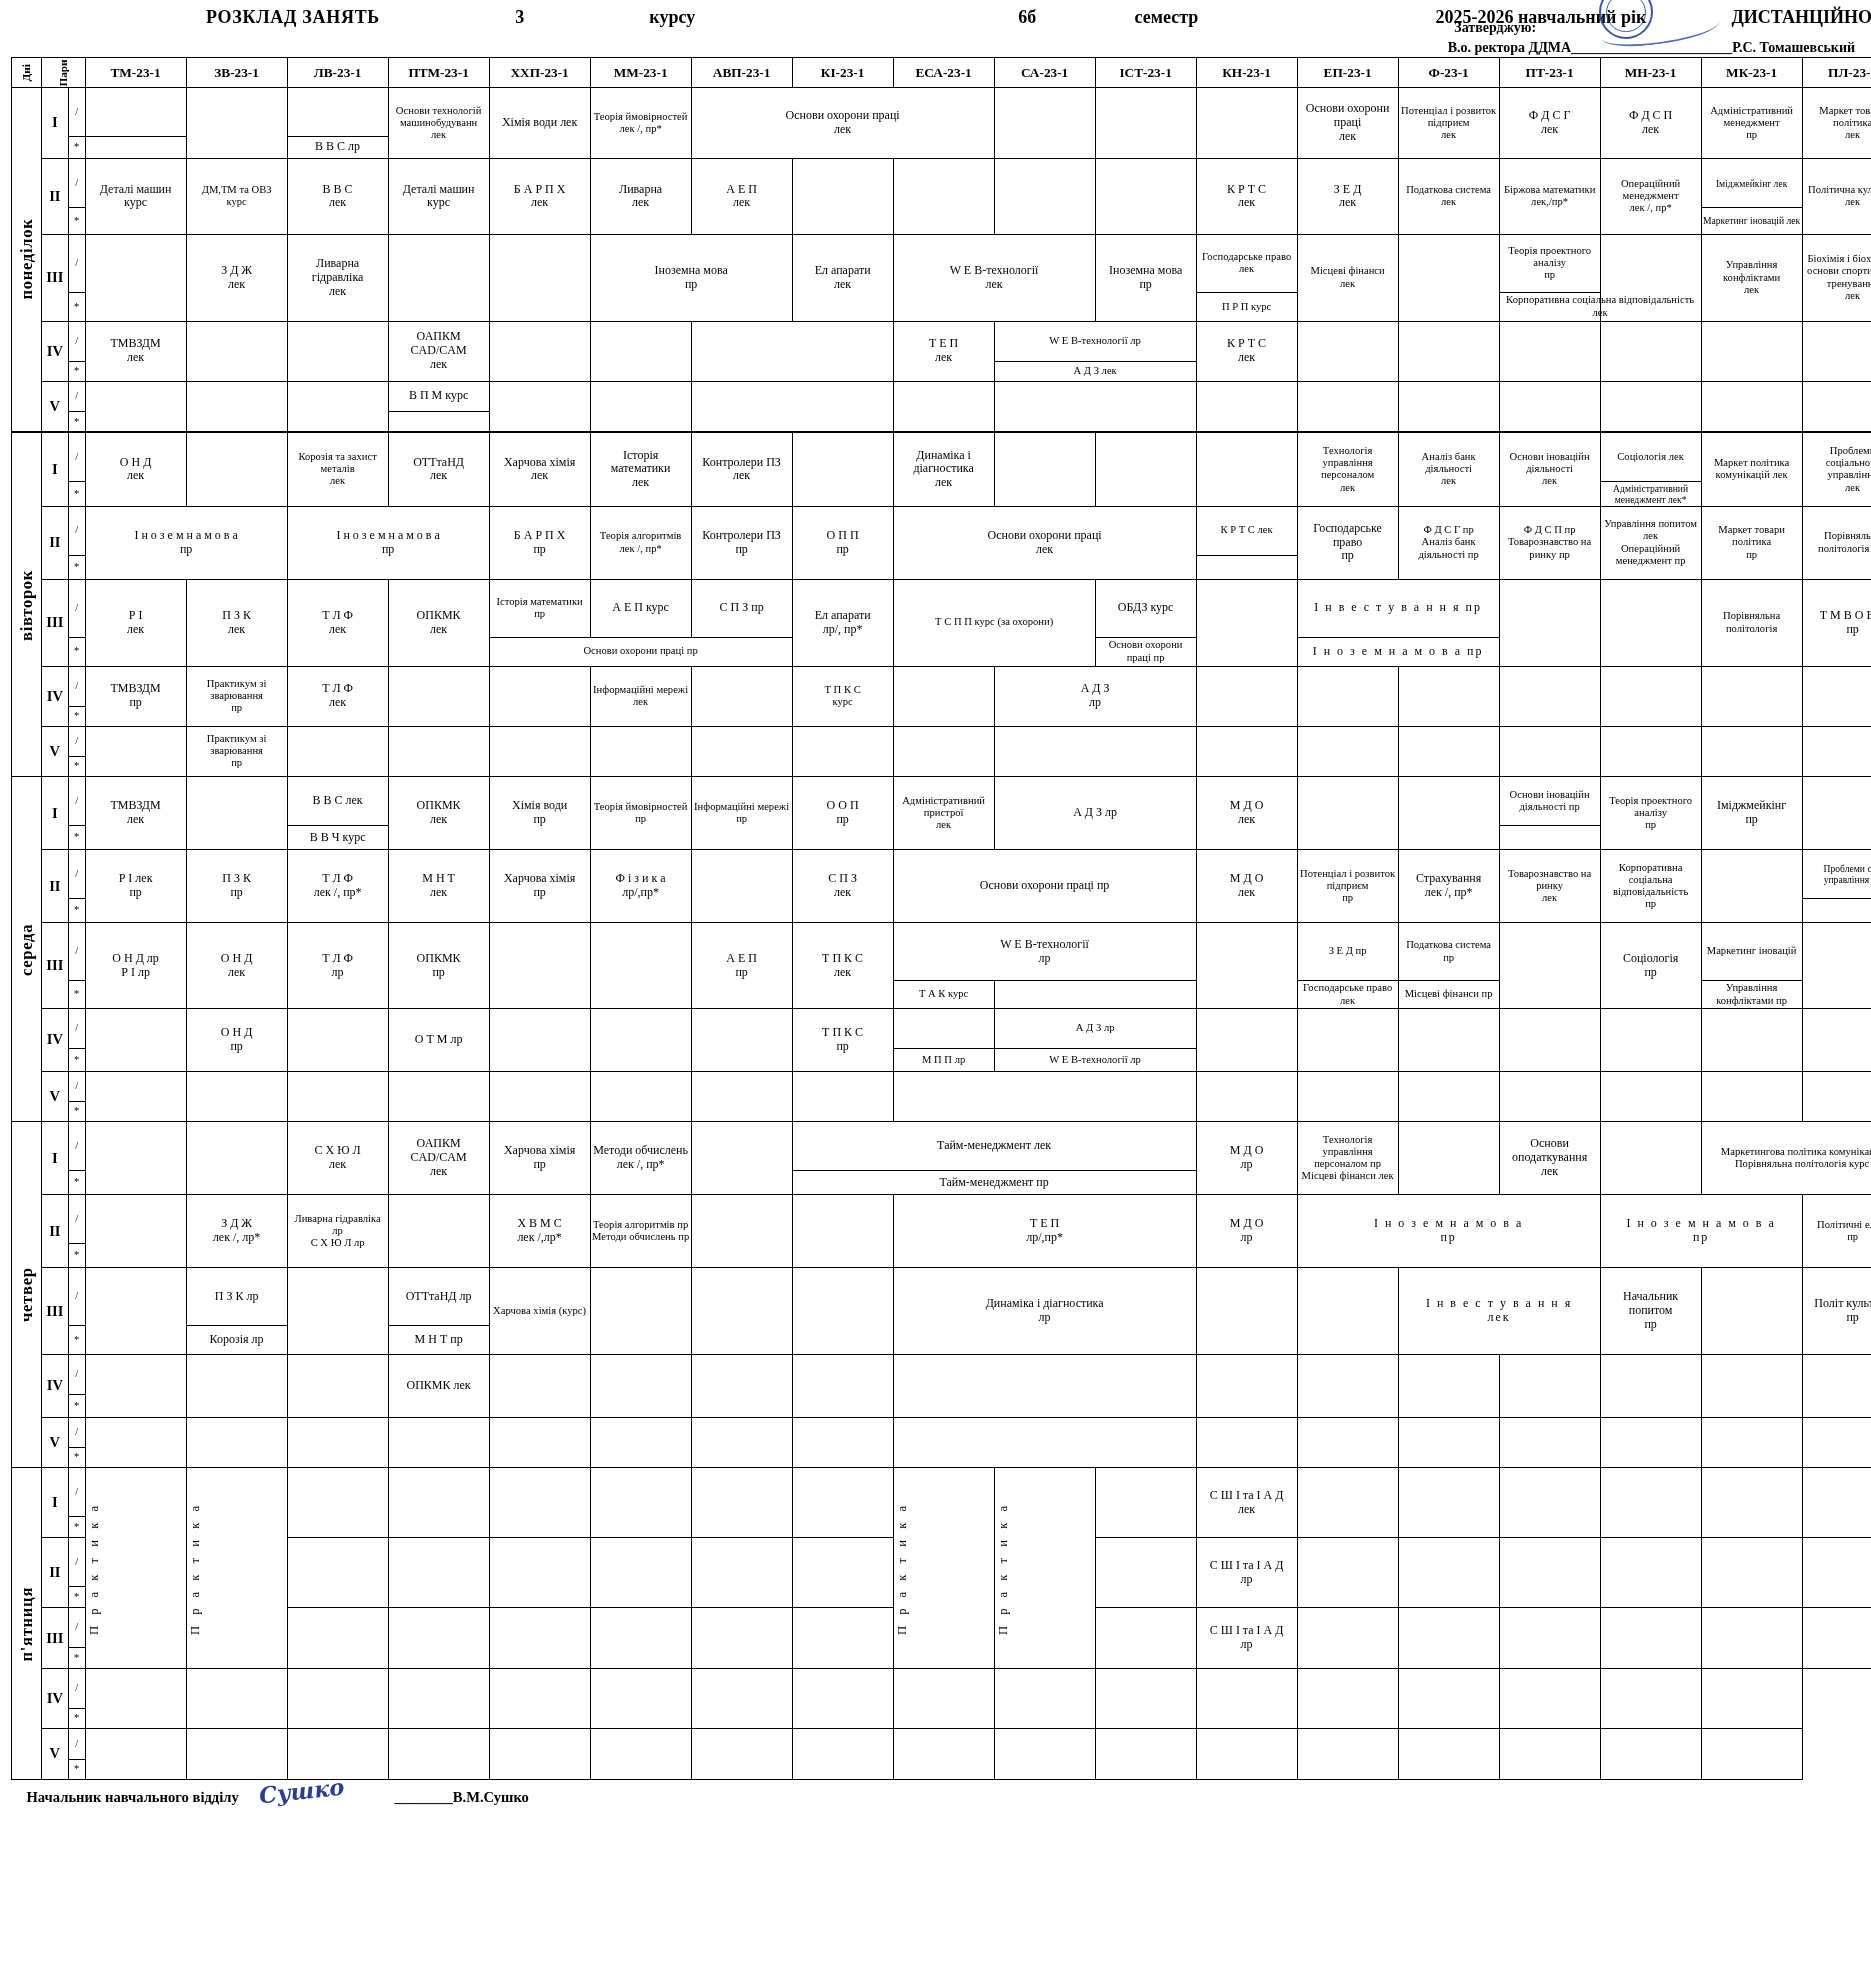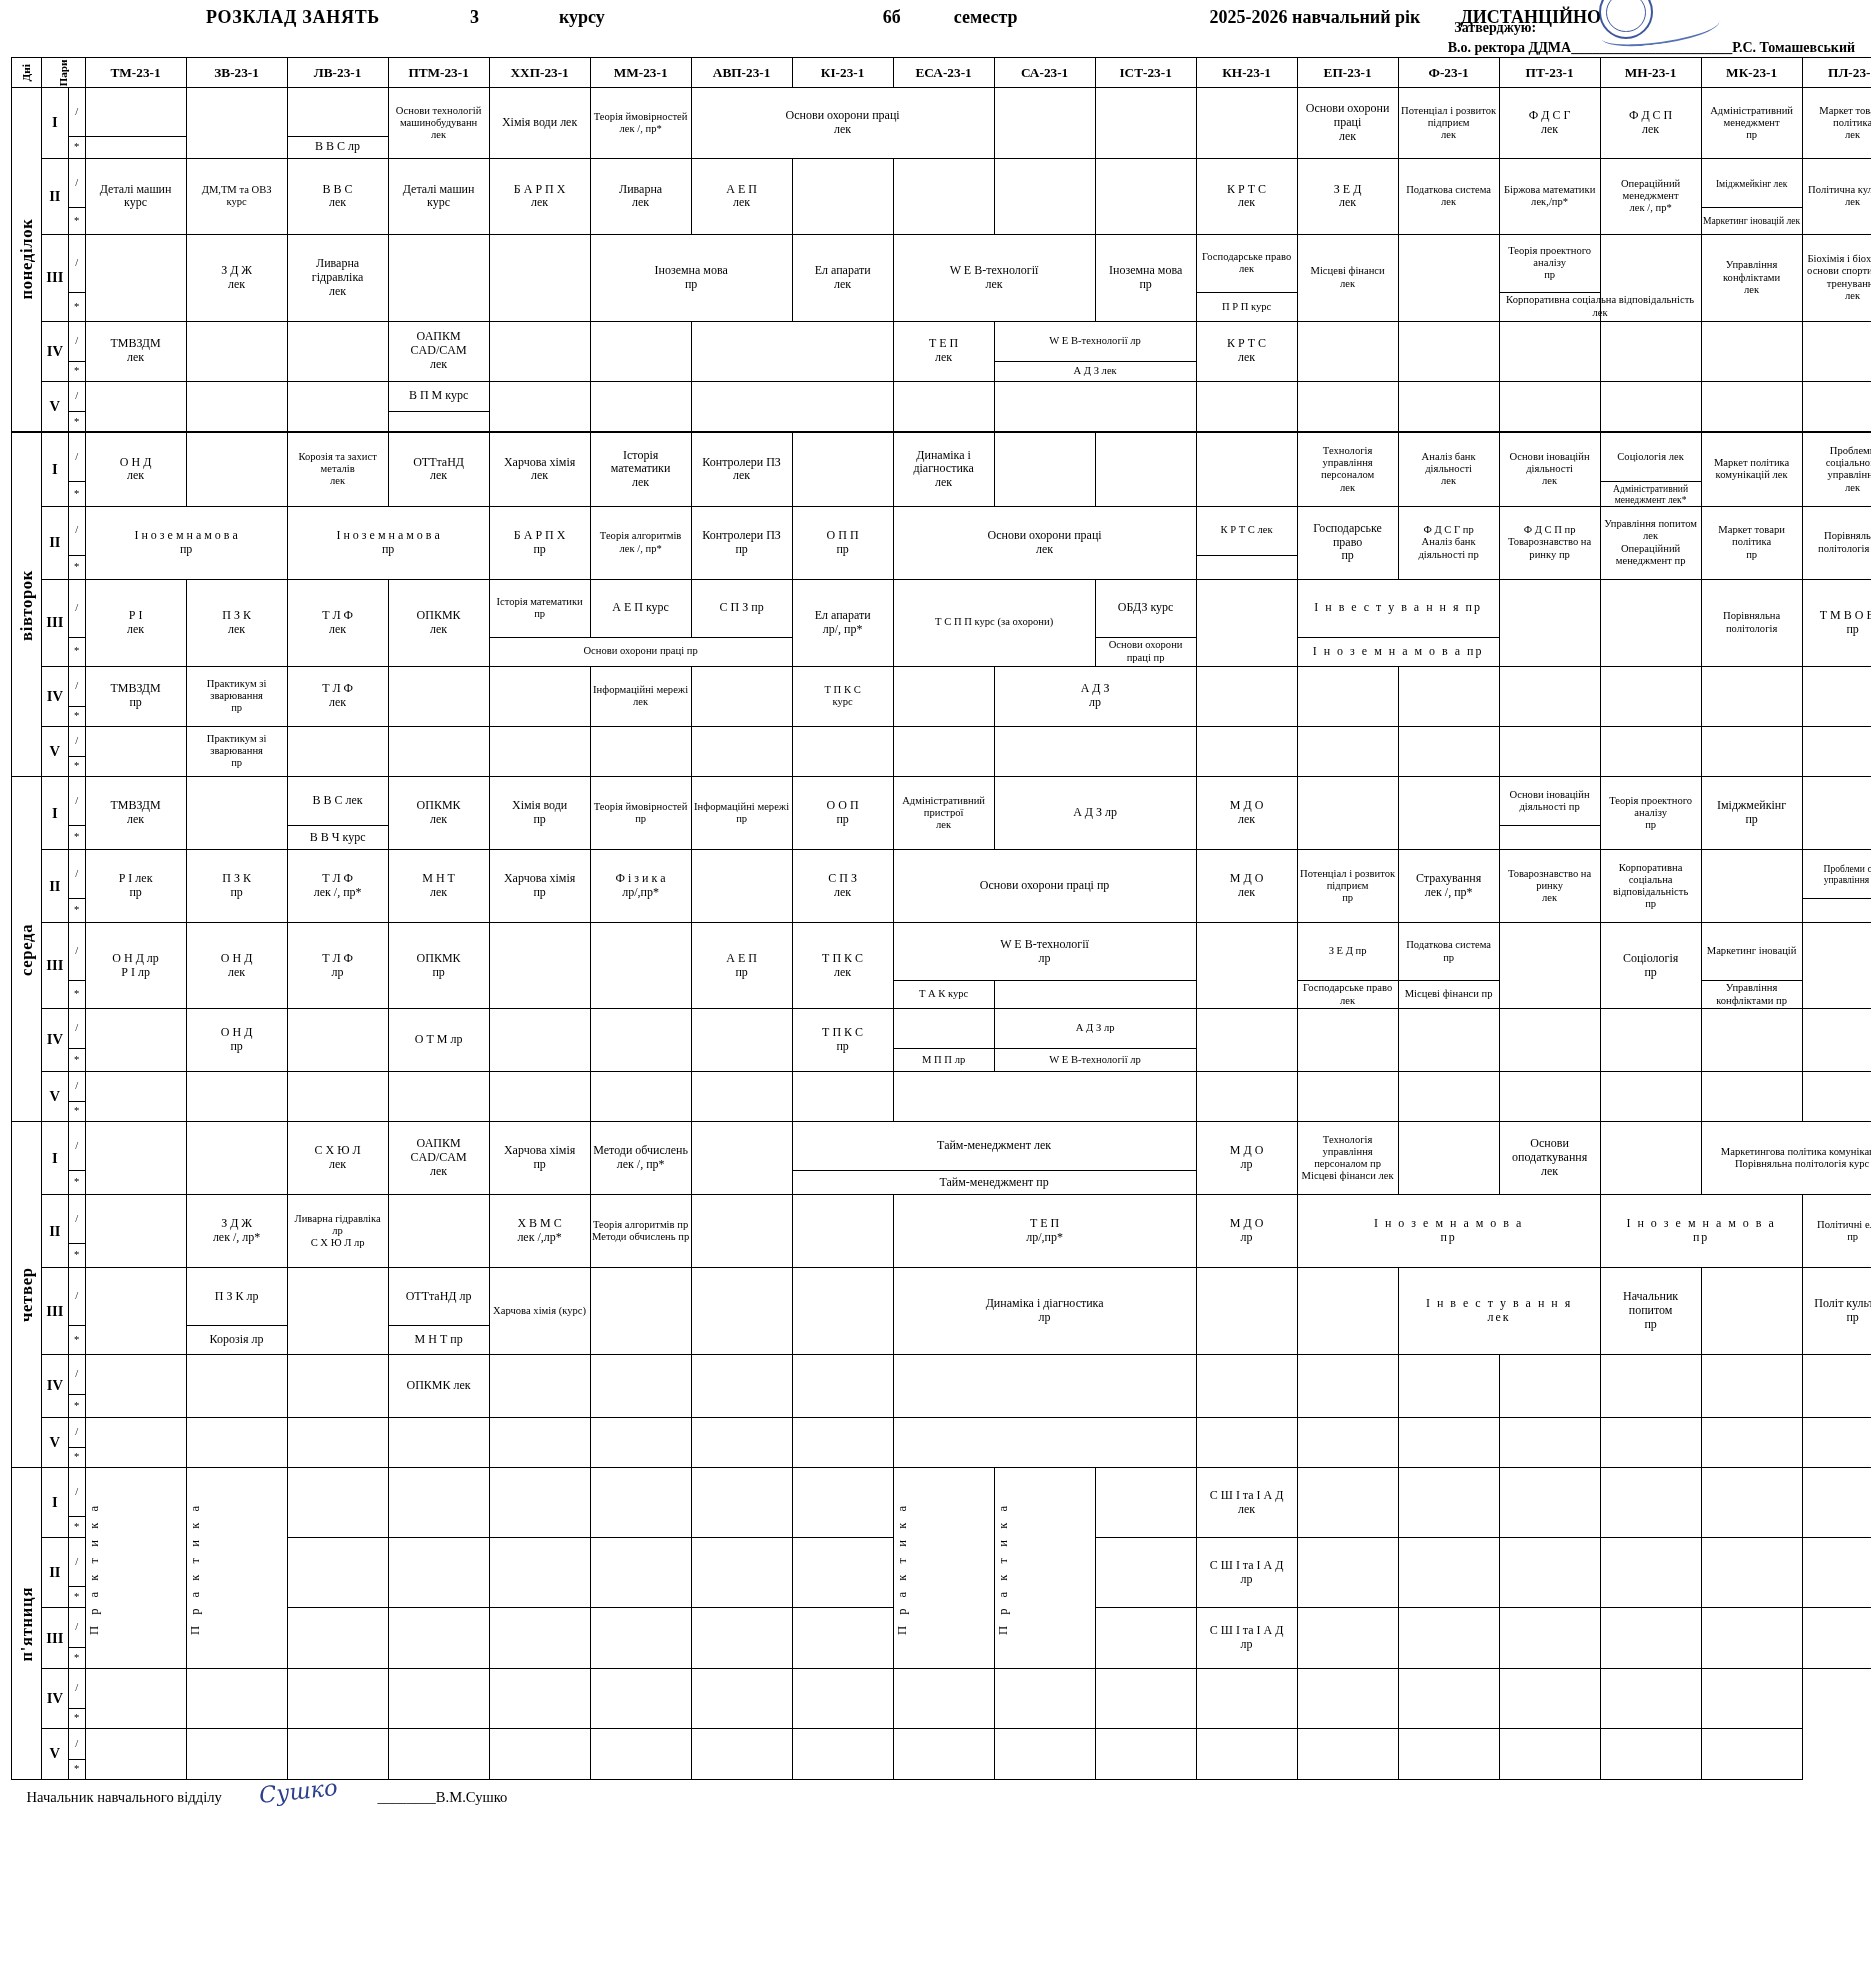--- a/index.html
+++ b/index.html
@@ -16,20 +16,21 @@
   .top {
     position: relative;
     height: 57px;
   }
   .title-row {
     display: flex;
     align-items: baseline;
     font-weight: bold;
     font-size: 18px;
     padding-top: 6.6px;
+    justify-content: space-between;
   }
   .t-rozklad { margin-left: 206px; letter-spacing: 0.7px; }
   .t-course-num { margin-left: 90px; }
   .t-course-word { margin-left: 80px; }
   .t-sem-num { margin-left: 278px; }
   .t-sem-word { margin-left: 53px; }
   .t-year { margin-left: 192px; }
   .t-dist { margin-left: 40px; }
 
   .approve {
@@ -133,21 +134,21 @@
   .r1 { height: 49px; }
   .r2 { height: 49px; }
   .r3 { height: 58px; }
   .r4 { height: 40px; }
   .r5 { height: 30.5px; }
 
   
   .footer {
     margin: 9.3px 0 8px 26.5px;
     font-size: 14.6px;
-    font-weight: normal;
+    font-weight: bold;
     position: relative;
     height: 33px;
   }
   .sig {
     position:absolute;
     left: 232px; top: -10.6px;
     font-family: "DejaVu Serif", serif;
     font-style: italic;
     font-size: 22.5px;
     color: #2b3f8f;

